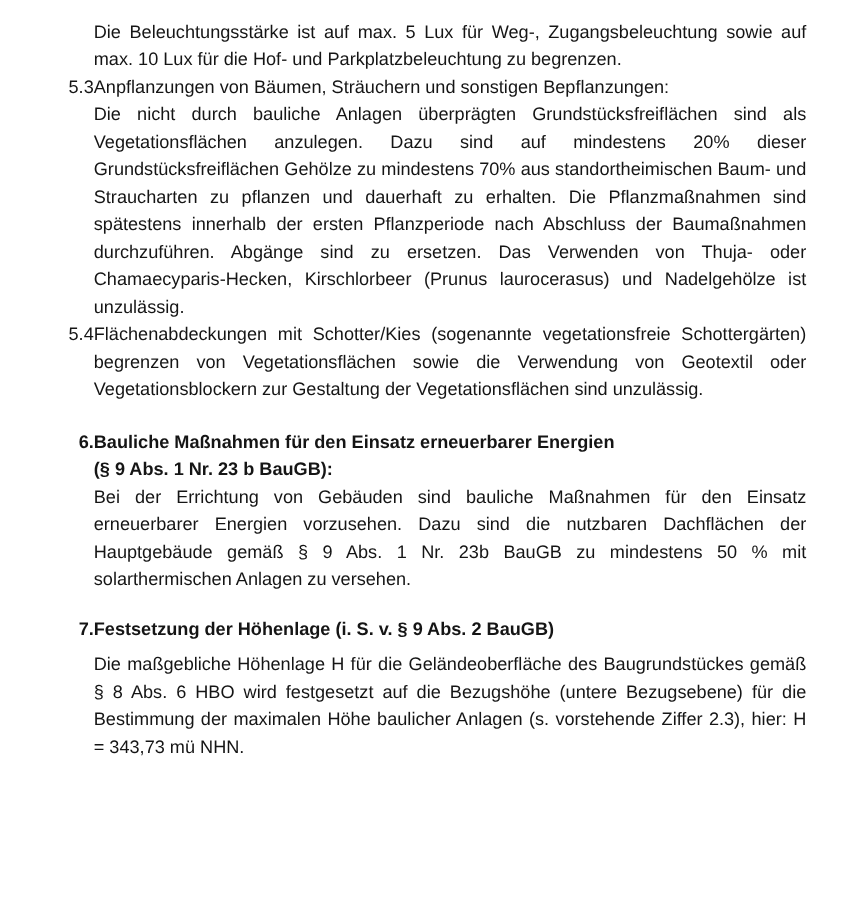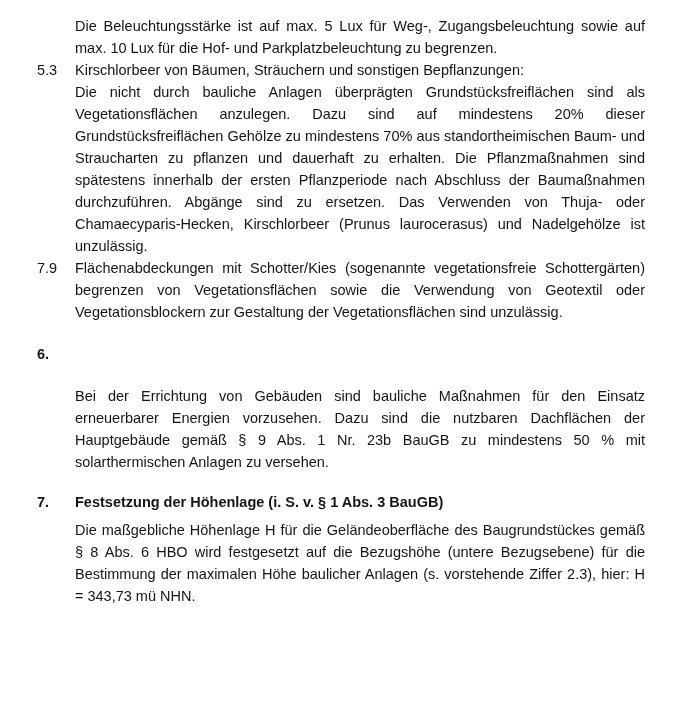--- a/index.html
+++ b/index.html
@@ -20,72 +20,75 @@
     line-height: 22px;
     color: #151515;
   }
   .row {
     display: flex;
     align-items: flex-start;
   }
   .num {
     flex: 0 0 38px;
     width: 38px;
+    text-align: right;
   }
   .txt {
     flex: 1 1 auto;
     width: 570px;
     text-align: justify;
     hyphens: auto;
     -webkit-hyphens: auto;
   }
   .bold { font-weight: bold; }
   .sec6-heading { margin-top: 20px; }
-  .sec6-para    { margin-top: 20px; }
+  .sec6-para    { }
   .sec7-heading { margin-top: 18px; }
   .sec7-para    { margin-top: 6px; }
 </style>
 </head>
 <body>
 
 <div class="page">
 
   <div class="row">
     <div class="num"></div>
     <div class="txt">Die Beleuchtungsstärke ist auf max. 5 Lux für Weg-, Zugangsbeleuchtung sowie auf max. 10 Lux für die Hof- und Parkplatzbeleuchtung zu begrenzen.</div>
   </div>
 
   <div class="row">
     <div class="num">5.3</div>
     <div class="txt">
-      <div>Kirschlorbeer von Bäumen, Sträuchern und sonstigen Bepflanzungen:</div>
+      <div>Anpflanzungen von Bäumen, Sträuchern und sonstigen Bepflanzungen:</div>
       <div>Die nicht durch bauliche Anlagen überprägten Grundstücksfreiflächen sind als Vegetationsflächen anzulegen. Dazu sind auf mindestens 20% dieser Grundstücksfreiflächen Gehölze zu mindestens 70% aus standortheimischen Baum- und Straucharten zu pflanzen und dauerhaft zu erhalten. Die Pflanzmaßnahmen sind spätestens innerhalb der ersten Pflanzperiode nach Abschluss der Baumaßnahmen durchzuführen. Abgänge sind zu ersetzen. Das Verwenden von Thuja- oder Chamaecyparis-Hecken, Kirschlorbeer (Prunus laurocerasus) und Nadelgehölze ist unzulässig.</div>
     </div>
   </div>
 
   <div class="row">
-    <div class="num">7.9</div>
+    <div class="num">5.4</div>
     <div class="txt">Flächenabdeckungen mit Schotter/Kies (sogenannte vegetationsfreie Schottergärten) begrenzen von Vegetationsflächen sowie die Verwendung von Geotextil oder Vegetationsblockern zur Gestaltung der Vegetationsflächen sind unzulässig.</div>
   </div>
 
 
   <div class="row sec6-heading">
     <div class="num bold">6.</div>
     <div class="txt bold">
+      <div>Bauliche Maßnahmen für den Einsatz erneuerbarer Energien</div>
+      <div>(§ 9 Abs. 1 Nr. 23 b BauGB):</div>
     </div>
   </div>
 
   <div class="row sec6-para">
     <div class="num"></div>
     <div class="txt">Bei der Errichtung von Gebäuden sind bauliche Maßnahmen für den Einsatz erneuerbarer Energien vorzusehen. Dazu sind die nutzbaren Dachflächen der Hauptgebäude gemäß § 9 Abs. 1 Nr. 23b BauGB zu mindestens 50 % mit solarthermischen Anlagen zu versehen.</div>
   </div>
 
   <div class="row sec7-heading">
     <div class="num bold">7.</div>
-    <div class="txt bold">Festsetzung der Höhenlage (i. S. v. § 1 Abs. 3 BauGB)</div>
+    <div class="txt bold">Festsetzung der Höhenlage (i. S. v. § 9 Abs. 2 BauGB)</div>
   </div>
 
   <div class="row sec7-para">
     <div class="num"></div>
     <div class="txt">Die maßgebliche Höhenlage H für die Geländeoberfläche des Baugrundstückes gemäß § 8 Abs. 6 HBO wird festgesetzt auf die Bezugshöhe (untere Bezugsebene) für die Bestimmung der maximalen Höhe baulicher Anlagen (s. vorstehende Ziffer 2.3), hier: H = 343,73 mü NHN.</div>
   </div>
 
 </div>
 
 </body></html>

